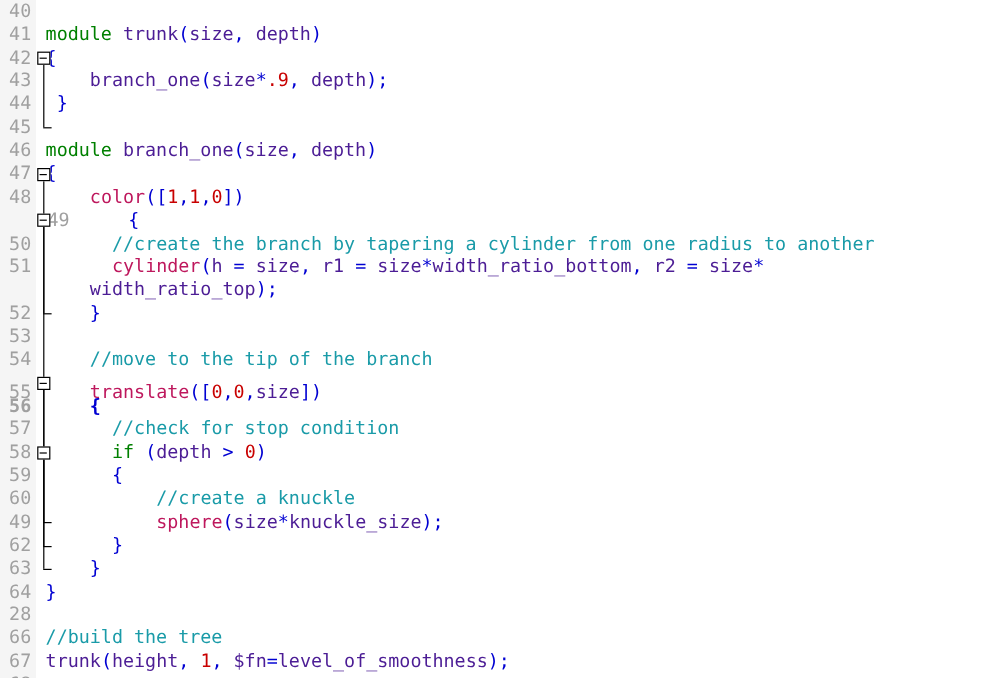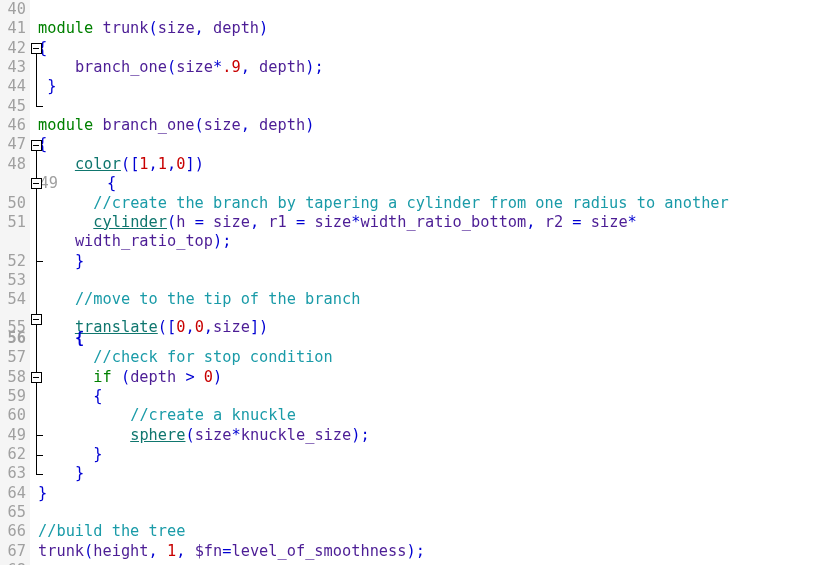--- a/index.html
+++ b/index.html
@@ -68,21 +68,21 @@
   .ltext {
     position: absolute;
     left: 38px;
     color: #000000;
     font-size: 15.3px;
     line-height: 19.35px;
     font-family: "DejaVu Sans Mono", "Liberation Mono", monospace;
   }
   
   .t-kw      { color: #008000; }
-  .t-fn      { color: #0f766e; text-decoration: underline; }
+  .t-fn      { color: #be185d; }
   .t-punct   { color: #0000d2; }
   .t-num     { color: #c80000; }
   .t-cmt     { color: #1a9ba8; }
   .t-id      { color: #4c1d95; }
   .t-op      { color: #0000d2; }
 
   
   .fold-box {
     position: absolute;
     width: 11px;
@@ -140,21 +140,21 @@
       <div class="line" style="top: 292px; margin-top: 26px;"><span class="lineno">55</span><span class="ltext" style="left: 74.88px;"><span class="t-fn">translate</span><span class="t-punct">([</span><span class="t-num">0</span><span class="t-punct">,</span><span class="t-num">0</span><span class="t-punct">,</span><span class="t-id">size</span><span class="t-punct">])</span></span></div>
       <div class="line" style="top: 328.95px; font-weight: bold;"><span class="lineno">56</span><span class="ltext" style="left: 74.88px;"><span class="t-punct">{</span></span></div>
       <div class="line" style="top: 348.3px;"><span class="lineno">57</span><span class="ltext" style="left: 93.32px;"><span class="t-cmt">//check for stop condition</span></span></div>
       <div class="line" style="top: 367.65px;"><span class="lineno">58</span><span class="ltext" style="left: 93.32px;"><span class="t-kw">if</span><span class="t-punct"> (</span><span class="t-id">depth</span><span class="t-op"> &gt; </span><span class="t-num">0</span><span class="t-punct">)</span></span></div>
       <div class="line" style="top: 387px;"><span class="lineno">59</span><span class="ltext" style="left: 93.32px;"><span class="t-punct">{</span></span></div>
       <div class="line" style="top: 406.35px;"><span class="lineno">60</span><span class="ltext" style="left: 130.2px;"><span class="t-cmt">//create a knuckle</span></span></div>
       <div class="line" style="top: 425.7px;"><span class="lineno">49</span><span class="ltext" style="left: 130.2px;"><span class="t-fn">sphere</span><span class="t-punct">(</span><span class="t-id">size</span><span class="t-punct">*</span><span class="t-id">knuckle_size</span><span class="t-punct">)</span><span class="t-punct">;</span></span></div>
       <div class="line" style="top: 445.05px;"><span class="lineno">62</span><span class="ltext" style="left: 93.32px;"><span class="t-punct">}</span></span></div>
       <div class="line" style="top: 464.4px;"><span class="lineno">63</span><span class="ltext" style="left: 74.88px;"><span class="t-punct">}</span></span></div>
       <div class="line" style="top: 483.75px;"><span class="lineno">64</span><span class="ltext" style="left: 38px;"><span class="t-punct">}</span></span></div>
-      <div class="line" style="top: 503.1px;"><span class="lineno">65</span><span class="ltext" style="left: 38px;"></span></div>
+      <div class="line" style="top: 503.1px;"><span class="lineno">28</span><span class="ltext" style="left: 38px;"></span></div>
       <div class="line" style="top: 522.45px;"><span class="lineno">66</span><span class="ltext" style="left: 38px;"><span class="t-cmt">//build the tree</span></span></div>
       <div class="line" style="top: 541.8px;"><span class="lineno">67</span><span class="ltext" style="left: 38px;"><span class="t-id">trunk</span><span class="t-punct">(</span><span class="t-id">height</span><span class="t-punct">,</span><span class="t-id"> </span><span class="t-num">1</span><span class="t-punct">,</span><span class="t-id"> $fn</span><span class="t-op">=</span><span class="t-id">level_of_smoothness</span><span class="t-punct">)</span><span class="t-punct">;</span></span></div>
       <div class="line" style="top: 561.15px;"><span class="lineno">68</span><span class="ltext" style="left: 38px;"></span></div>
     </div>
 <div class="fold-box" style="left: 30.5px; top: 42.875px;"></div>
     <div class="fold-line" style="left: 36px; top: 53.875px; height: 52.55px;"></div>
     <div class="fold-foot" style="left: 36px; top: 106.425px; width: 7px;"></div>
     <div class="fold-box" style="left: 30.5px; top: 139.625px;"></div>
     <div class="fold-line" style="left: 36px; top: 150.625px; height: 323.45px;"></div>
     <div class="fold-foot" style="left: 36px; top: 474.075px; width: 7px;"></div>

